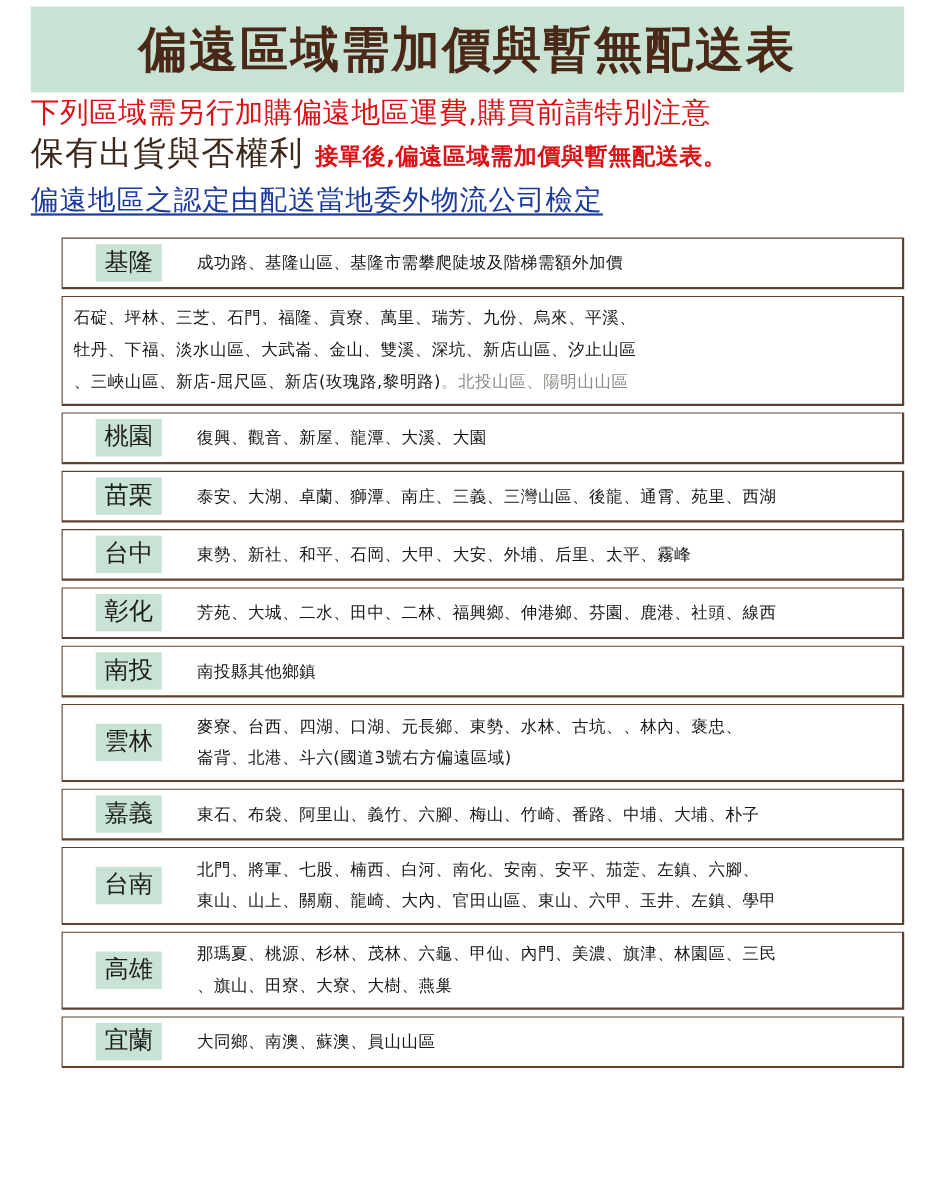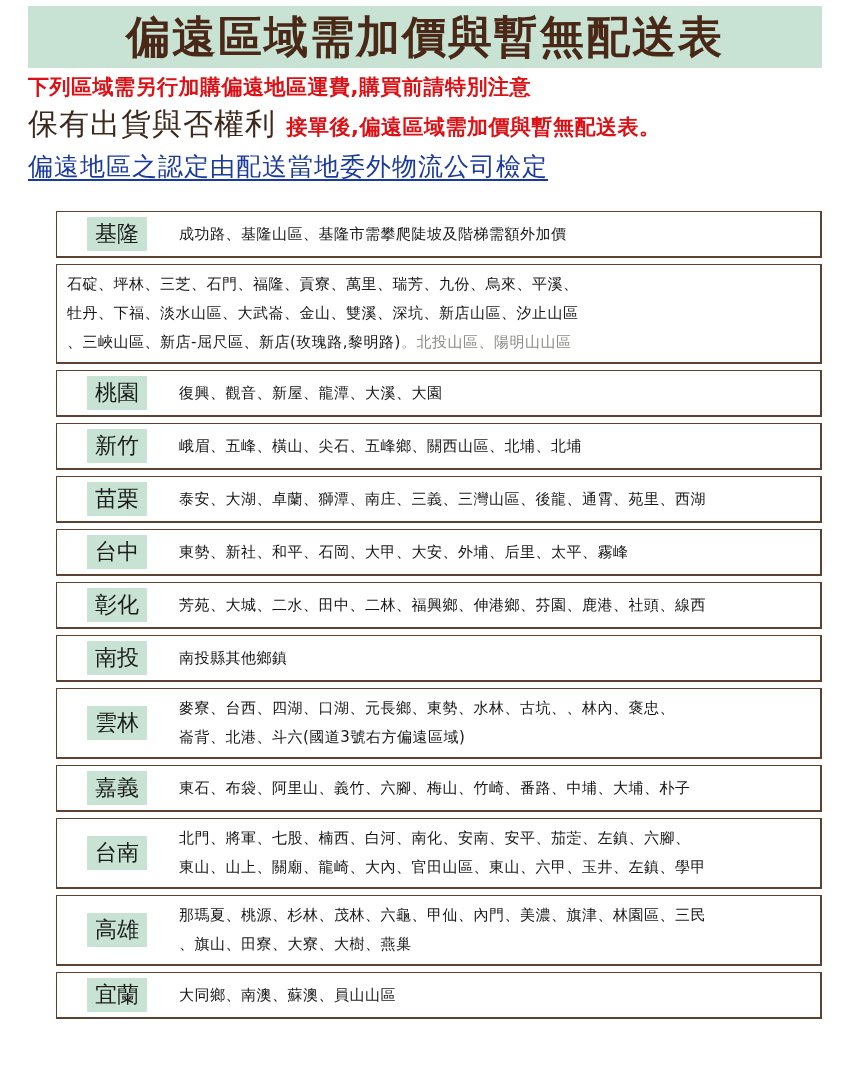--- a/index.html
+++ b/index.html
@@ -12,44 +12,44 @@
     width:850px;height:1070px;overflow:hidden;
     font-family:"DejaVu Sans","Liberation Sans",sans-serif;
     color:var(--ink);
   }
   .page{padding:6px 28px 0 28px;}
 
   .band{
     background:var(--green);
     display:flex;align-items:center;justify-content:center;
   }
-  .title-band{height:62px;margin-bottom:4px;}
+  .title-band{height:78px;margin-bottom:4px;}
   .page-title{
     font-size:44px;font-weight:bold;color:var(--title-brown);
     letter-spacing:2px;white-space:nowrap;
   }
 
   .notice-red{
-    color:var(--red);font-weight:bold;font-size:21px;
+    color:var(--red);font-weight:normal;font-size:26px;
     line-height:30px;letter-spacing:0.5px;
   }
   .brown-line{
     color:var(--brown);font-size:30px;line-height:44px;
     letter-spacing:1px;white-space:nowrap;
   }
   .brown-line .inline-red{
     color:var(--red);font-weight:bold;font-size:21px;letter-spacing:0.5px;
   }
   .blue-line{
     display:inline-block;
     color:var(--blue);font-size:25px;line-height:36px;letter-spacing:1px;
     text-decoration:underline;text-underline-offset:4px;margin-bottom:6px;
   }
 
-  .rows{margin-top:20px;padding-left:28px;}
+  .rows{margin-top:10px;padding-left:28px;}
   .row{
     border:1px solid var(--border);
     border-right-width:2px;border-bottom-width:2px;
     display:flex;align-items:center;
     padding:5px 10px;margin-bottom:6px;min-height:43px;
     background:#fff;
   }
   .labels{
     flex:0 0 100px;display:flex;flex-direction:column;gap:12px;
     align-items:center;justify-content:center;margin-right:12px;
@@ -93,28 +93,20 @@
           <div class="line"><span>牡丹、下福、淡水山區、大武崙、金山、雙溪、深坑、新店山區、汐止山區</span></div>
           <div class="line"><span>、三峽山區、新店-屈尺區、新店(玫瑰路,黎明路)</span><span class="muted">。北投山區、陽明山山區</span></div>
         </div>
       </div>
       <div class="row">
         <div class="labels">
           <span class="label">桃園</span>
         </div>
         <div class="content">
           <div class="line"><span>復興、觀音、新屋、龍潭、大溪、大園</span></div>
-        </div>
-      </div>
-      <div class="row">
-        <div class="labels">
-          <span class="label">新竹</span>
-        </div>
-        <div class="content">
-          <div class="line"><span>峨眉、五峰、橫山、尖石、五峰鄉、關西山區、北埔、北埔</span></div>
         </div>
       </div>
       <div class="row">
         <div class="labels">
           <span class="label">苗栗</span>
         </div>
         <div class="content">
           <div class="line"><span>泰安、大湖、卓蘭、獅潭、南庄、三義、三灣山區、後龍、通霄、苑里、西湖</span></div>
         </div>
       </div>

